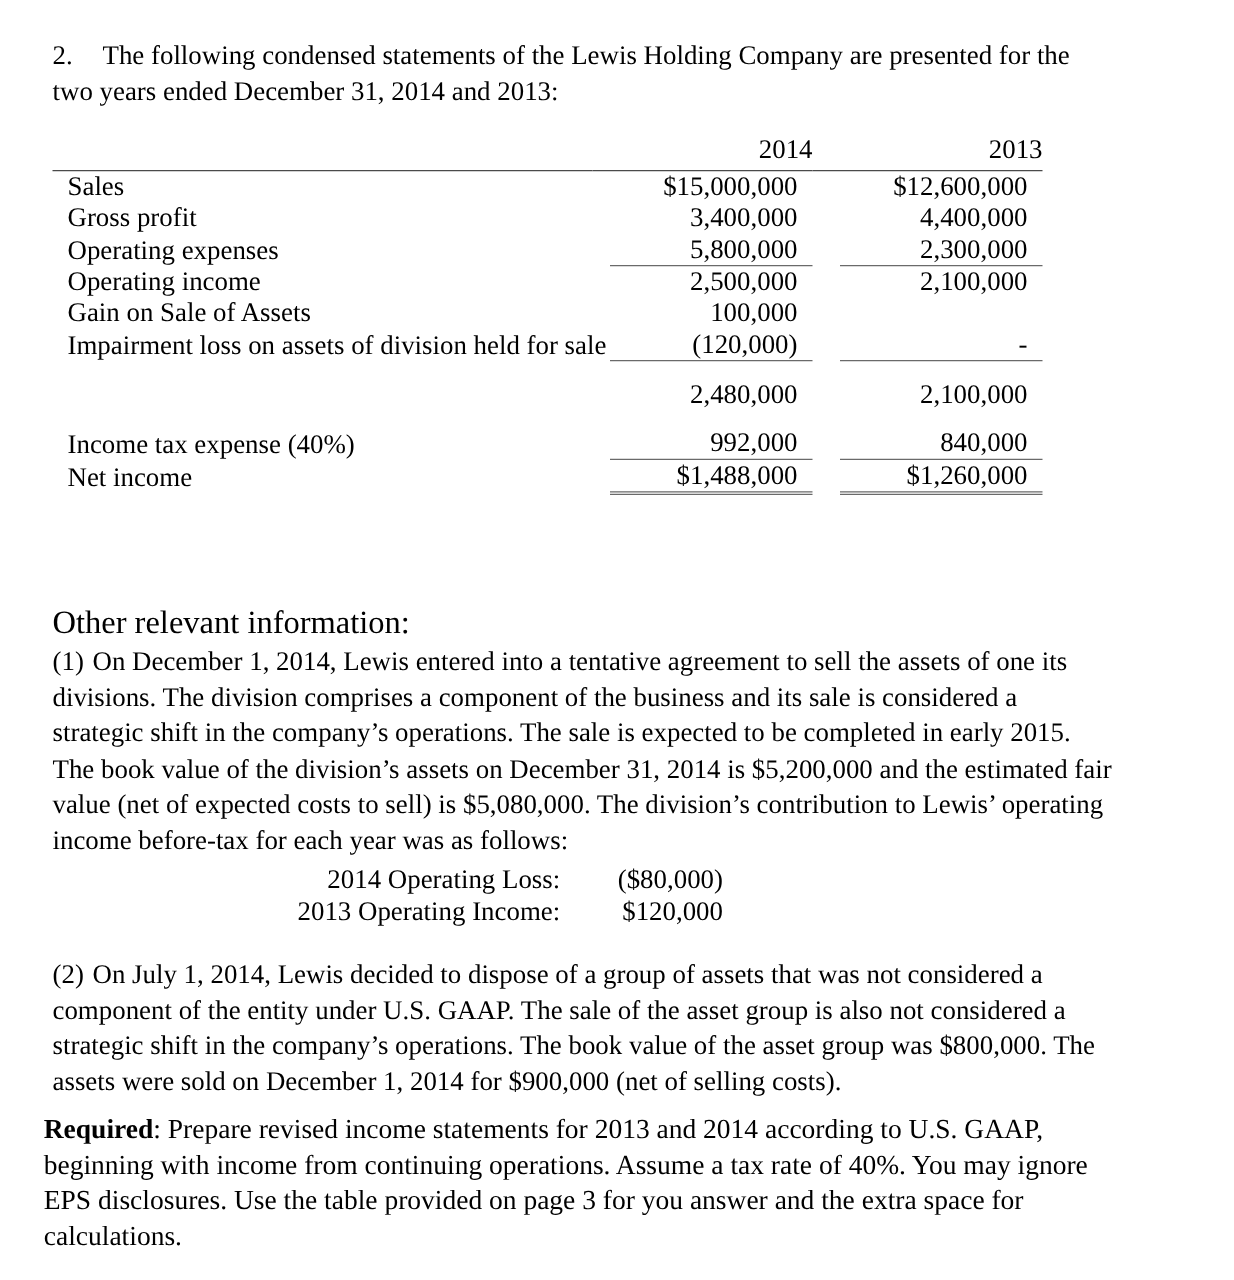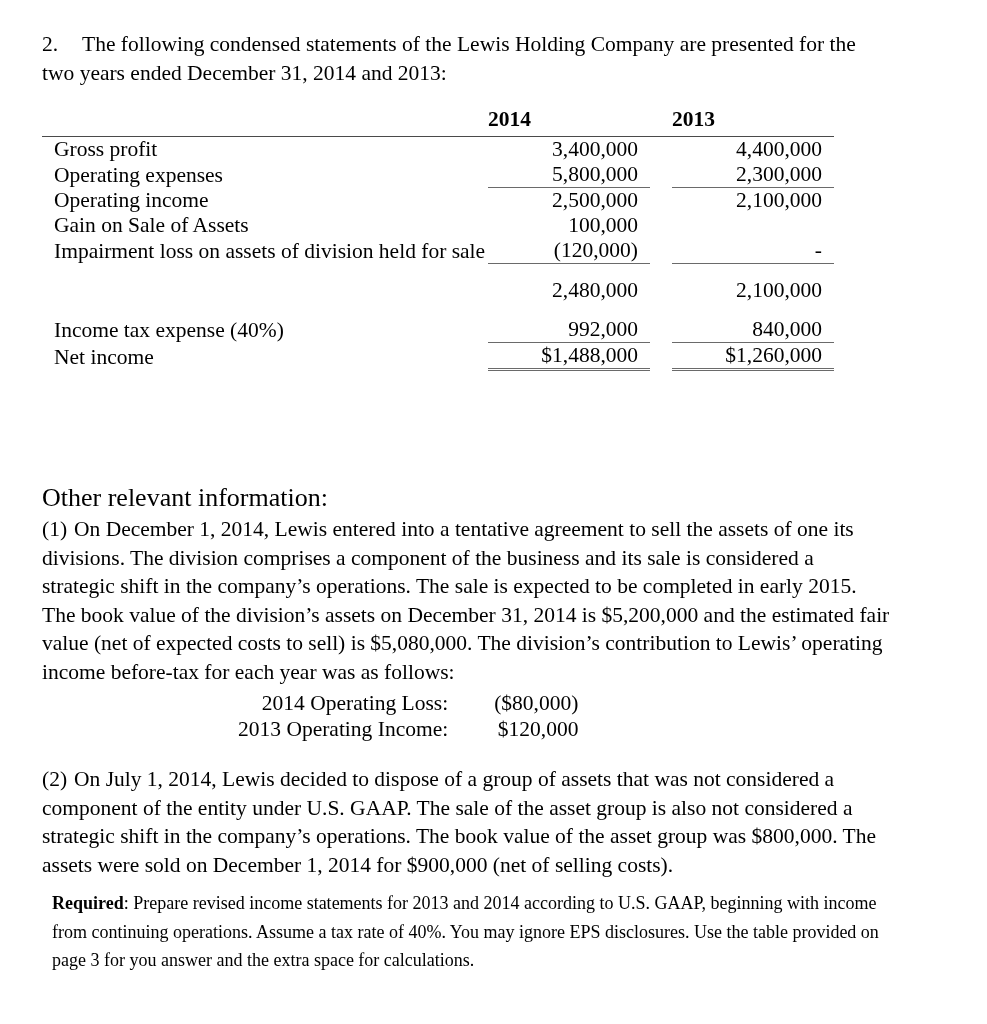--- a/index.html
+++ b/index.html
@@ -67,24 +67,23 @@
     text-align: left;
     padding-left: 12px;
     height: 25px;
   }
   .fin-table .num {
     text-align: right;
     padding-right: 12px;
     height: 25px;
   }
   .fin-table .hdr {
-    text-align: left;
+    text-align: right;
     height: 26px;
     padding-bottom: 1px;
-    font-weight: bold;
   }
 
   
   tr.head-rule > td {
     border-bottom: 1.6px solid #4a4a4a;
     height: 3px;
     font-size: 0;
     line-height: 0;
   }
 
@@ -136,24 +135,24 @@
     line-height: 26px;
     border-collapse: collapse;
   }
   .mini-list td { padding: 0; white-space: nowrap; vertical-align: top; }
   .mini-list .ml-label { padding-right: 46px; text-align: right; }
   .mini-list .ml-value { text-align: right; }
 
   
   .required {
     position: absolute;
-    left: 52px;
+    left: 35px;
     top: 889px;
     width: 852px;
-    font-size: 18px;
+    font-size: 22px;
     line-height: 28.6px;
   }
   .required b { font-weight: bold; }
 </style>
 </head>
 <body>
 
 <div class="page">
 
   <div class="question">
@@ -180,20 +179,27 @@
       </tr>
 
       <tr class="head-rule">
         <td></td>
         <td></td>
         <td></td>
         <td></td>
         <td></td>
       </tr>
 
+      <tr>
+        <td class="label">Sales</td>
+        <td></td>
+        <td class="num">$15,000,000</td>
+        <td></td>
+        <td class="num">$12,600,000</td>
+      </tr>
 
 
       <tr>
         <td class="label">Gross profit</td>
         <td></td>
         <td class="num">3,400,000</td>
         <td></td>
         <td class="num">4,400,000</td>
       </tr>
 

